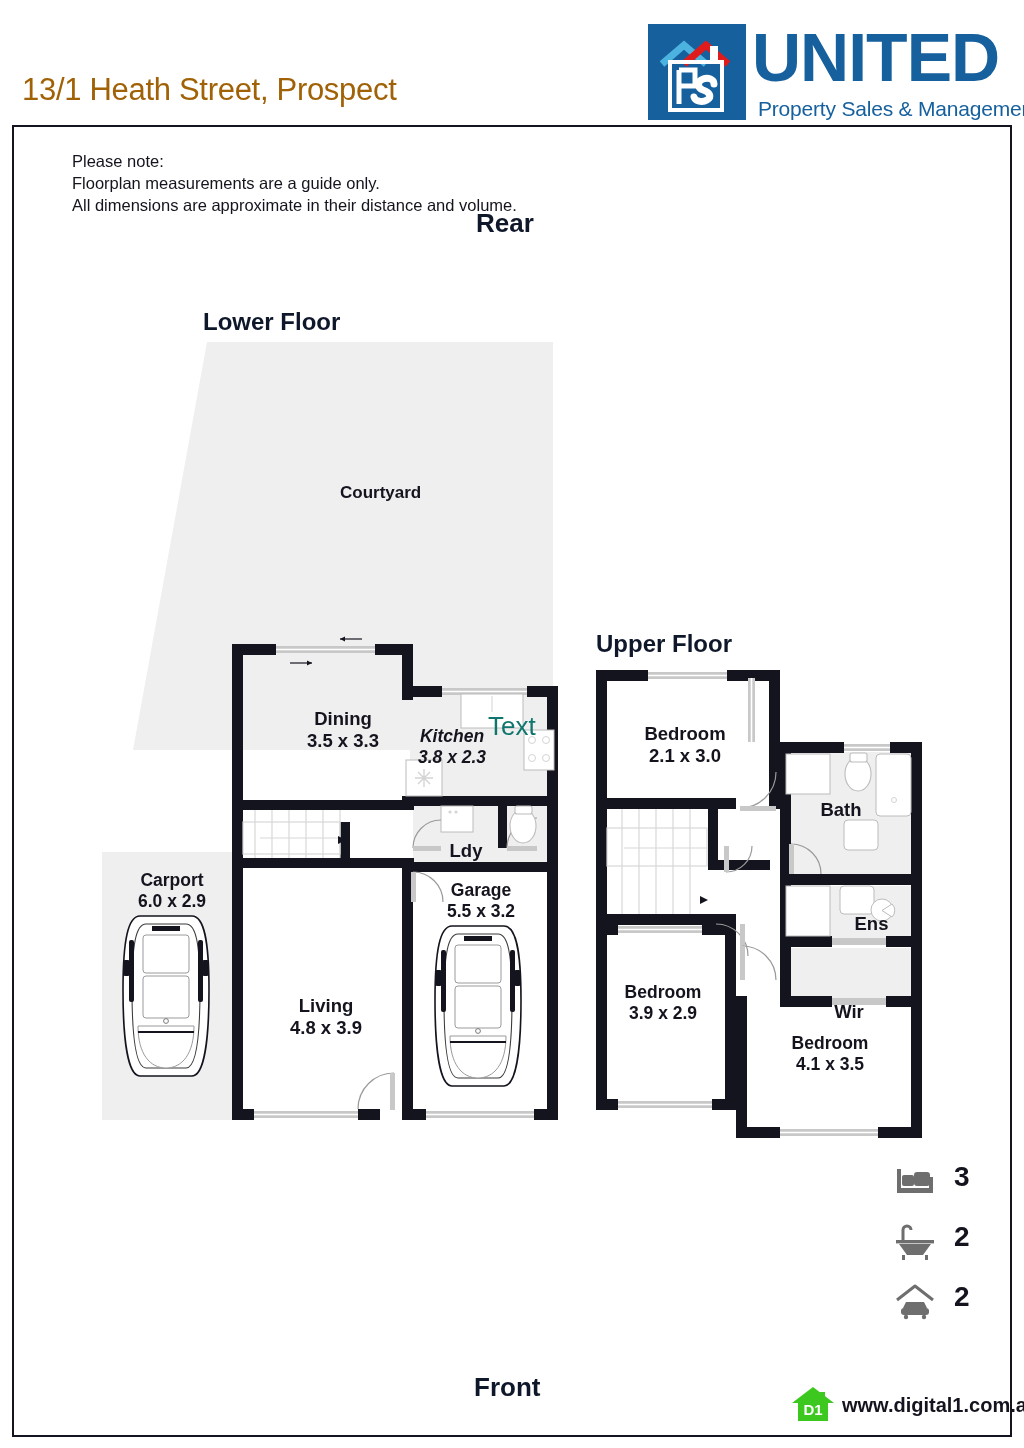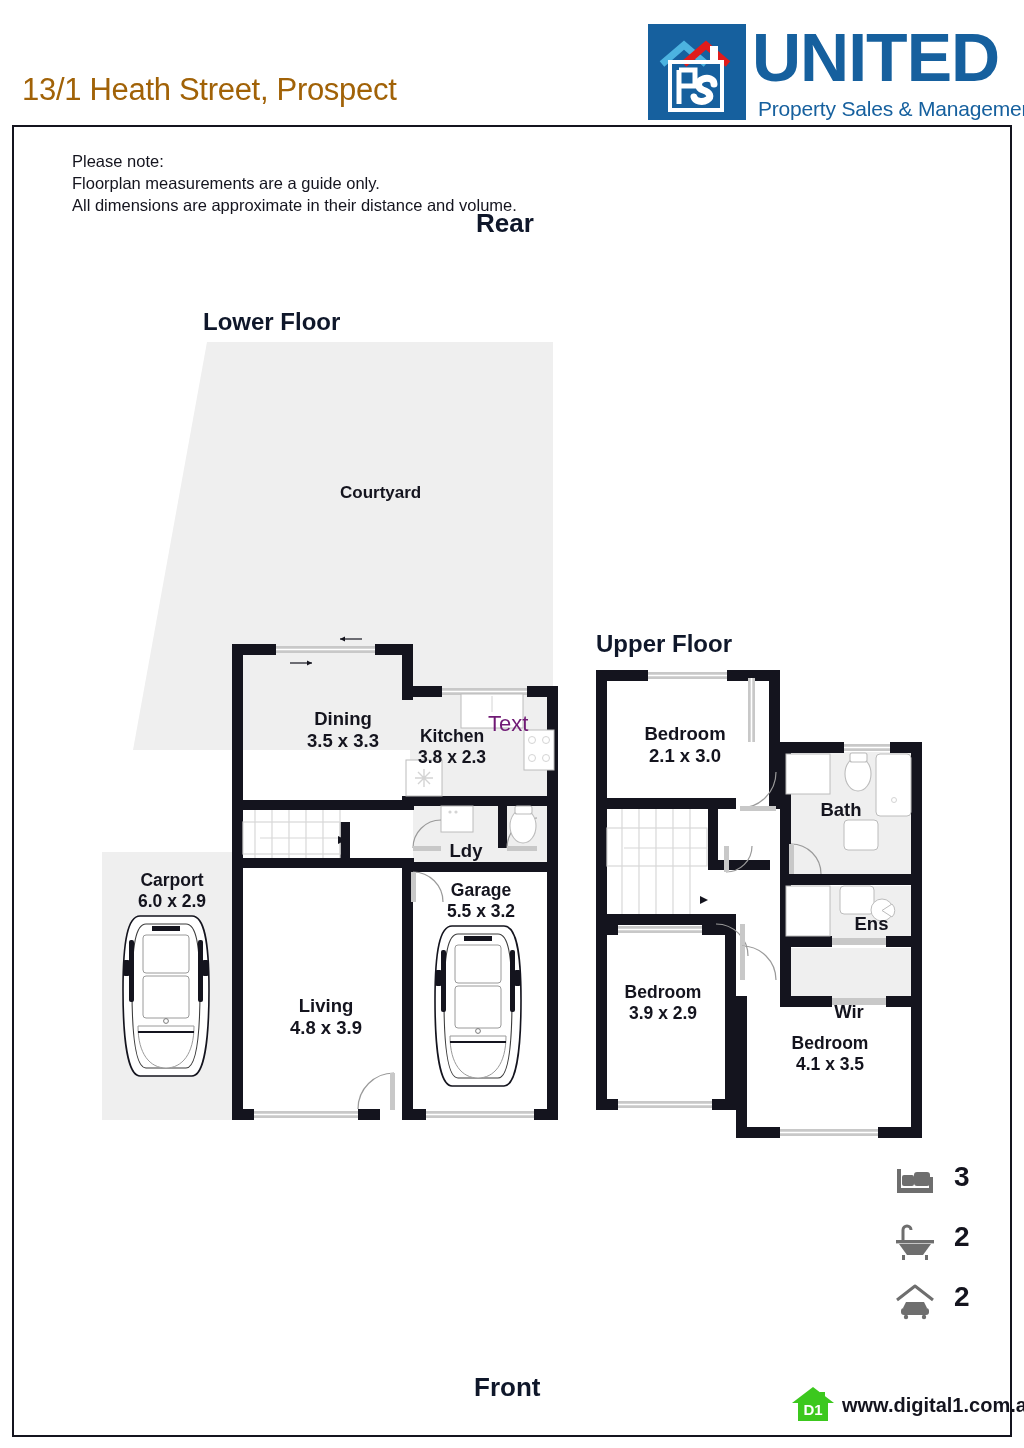--- a/index.html
+++ b/index.html
@@ -56,21 +56,21 @@
   .legend-count{position:absolute;left:64px;top:6px;font-size:28px;font-weight:700;
                 color:#14141e;}
 
   
   #footer-brand{left:790px;top:1385px;height:42px;}
   #footer-brand-icon{position:absolute;left:0;top:0;width:46px;height:40px;}
   #footer-brand-url{position:absolute;left:52px;top:9px;font-size:20px;font-weight:700;
                     color:#14141e;white-space:nowrap;}
 
   
-  #text-artifact{left:488px;top:711px;font-size:22px;color:#701a75;}
+  #text-artifact{left:488px;top:711px;font-size:26px;color:#0f766e;}
 </style>
 </head>
 <body>
 
 <div class="abs" id="page-title">13/1 Heath Street, Prospect</div>
 
 <div class="abs" id="logo">
   <div id="logo-mark">
     <svg viewBox="0 0 98 96" width="98" height="96" aria-hidden="true">
       <rect x="0" y="0" width="98" height="96" fill="#16609e"></rect>
@@ -242,21 +242,21 @@
       </g>
     </g>
   </svg>
 
   
   <div class="room r18" style="left:243px;top:78px;transform:translateX(-50%);">
     <span class="nm">Dining</span>
     <span class="dm">3.5 x 3.3</span>
   </div>
 
-  <div class="room r17" style="left:352px;top:96px;transform:translateX(-50%);">
+  <div class="room r17" style="left:352px;top:96px;transform:translateX(-50%);font-style:italic;">
     <span class="nm">Kitchen</span>
     <span class="dm">3.8 x 2.3</span>
   </div>
 
   <div class="room r18" style="left:366px;top:210px;transform:translateX(-50%);">
     <span class="nm">Ldy</span>
   </div>
 
   <div class="room r17" style="left:381px;top:250px;transform:translateX(-50%);">
     <span class="nm">Garage</span>

